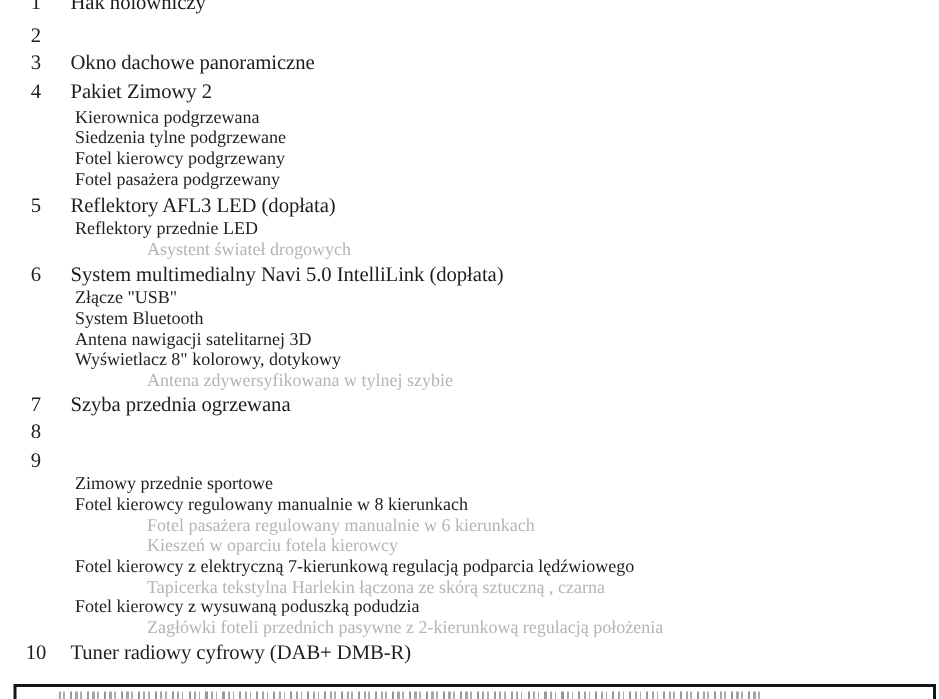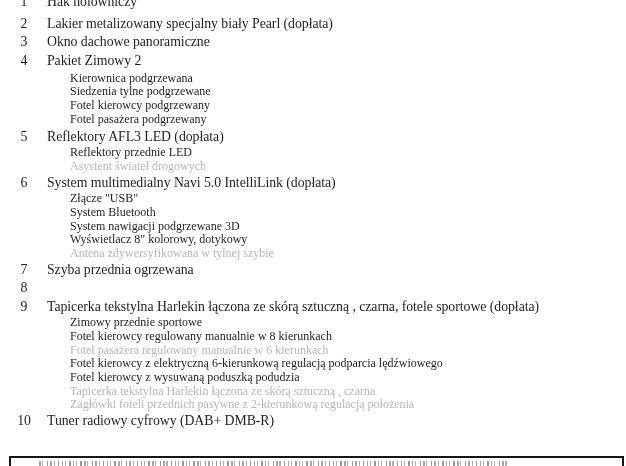--- a/index.html
+++ b/index.html
@@ -41,24 +41,24 @@
     flex: 0 0 auto;
   }
   .row-main .label {
     margin-left: 13px;
   }
   .feature-list { margin: 0; }
   .feature {
     height: 13.7px;
     line-height: 13.7px;
     font-size: 12px;
-    padding-left: 70px;
+    padding-left: 50px;
     white-space: nowrap;
   }
-  .feature.muted { color: var(--muted, #b4b4b4); }
+  .feature.muted { color: var(--muted, #b4b4b4); margin-left: 48px; }
   
   [data-name="equipment-item-1"] { margin-bottom: 3.6px; }
   [data-name="equipment-item-4"] + .feature-list { margin-top: 1.5px; }
   [data-name="equipment-item-5"] { margin-top: 1.5px; }
 
   .footer-box {
     position: absolute;
     left: 9px;
     top: 455.5px;
     right: 2px;
@@ -90,21 +90,20 @@
 <body>
 
 <div class="page" data-name="document-page">
   <div class="list" id="equipment-list" data-name="equipment-list">
       <div class="row-main" data-name="equipment-item-1">
         <span class="num" data-name="item-number">1</span>
         <span class="label" data-name="item-label">Hak holowniczy</span>
       </div>
       <div class="row-main" data-name="equipment-item-2">
         <span class="num" data-name="item-number">2</span>
-        <span class="label" data-name="item-label">Lakier metalizowany specjalny biały Pearl (dopłata)</span>
       </div>
       <div class="row-main" data-name="equipment-item-3">
         <span class="num" data-name="item-number">3</span>
         <span class="label" data-name="item-label">Okno dachowe panoramiczne</span>
       </div>
       <div class="row-main" data-name="equipment-item-4">
         <span class="num" data-name="item-number">4</span>
         <span class="label" data-name="item-label">Pakiet Zimowy 2</span>
       </div>
       <div class="feature-list" data-name="feature-list">
@@ -121,42 +120,42 @@
         <div class="feature" data-name="feature-item">Reflektory przednie LED</div>
         <div class="feature muted" data-name="feature-item">Asystent świateł drogowych</div>
       </div>
       <div class="row-main" data-name="equipment-item-6">
         <span class="num" data-name="item-number">6</span>
         <span class="label" data-name="item-label">System multimedialny Navi 5.0 IntelliLink (dopłata)</span>
       </div>
       <div class="feature-list" data-name="feature-list">
         <div class="feature" data-name="feature-item">Złącze "USB"</div>
         <div class="feature" data-name="feature-item">System Bluetooth</div>
-        <div class="feature" data-name="feature-item">System nawigacji podgrzewane 3D</div>
+        <div class="feature" data-name="feature-item">Antena nawigacji satelitarnej 3D</div>
         <div class="feature" data-name="feature-item">Wyświetlacz 8" kolorowy, dotykowy</div>
         <div class="feature muted" data-name="feature-item">Antena zdywersyfikowana w tylnej szybie</div>
       </div>
       <div class="row-main" data-name="equipment-item-7">
         <span class="num" data-name="item-number">7</span>
         <span class="label" data-name="item-label">Szyba przednia ogrzewana</span>
       </div>
       <div class="row-main" data-name="equipment-item-8">
         <span class="num" data-name="item-number">8</span>
       </div>
       <div class="row-main" data-name="equipment-item-9">
         <span class="num" data-name="item-number">9</span>
-        <span class="label" data-name="item-label">Tapicerka tekstylna Harlekin łączona ze skórą sztuczną , czarna, fotele sportowe (dopłata)</span>
       </div>
       <div class="feature-list" data-name="feature-list">
         <div class="feature" data-name="feature-item">Zimowy przednie sportowe</div>
         <div class="feature" data-name="feature-item">Fotel kierowcy regulowany manualnie w 8 kierunkach</div>
         <div class="feature muted" data-name="feature-item">Fotel pasażera regulowany manualnie w 6 kierunkach</div>
-        <div class="feature" data-name="feature-item">Fotel kierowcy z elektryczną 6-kierunkową regulacją podparcia lędźwiowego</div>
+        <div class="feature muted" data-name="feature-item">Kieszeń w oparciu fotela kierowcy</div>
+        <div class="feature" data-name="feature-item">Fotel kierowcy z elektryczną 7-kierunkową regulacją podparcia lędźwiowego</div>
+        <div class="feature muted" data-name="feature-item">Tapicerka tekstylna Harlekin łączona ze skórą sztuczną , czarna</div>
         <div class="feature" data-name="feature-item">Fotel kierowcy z wysuwaną poduszką podudzia</div>
-        <div class="feature muted" data-name="feature-item">Tapicerka tekstylna Harlekin łączona ze skórą sztuczną , czarna</div>
         <div class="feature muted" data-name="feature-item">Zagłówki foteli przednich pasywne z 2-kierunkową regulacją położenia</div>
       </div>
       <div class="row-main" data-name="equipment-item-10">
         <span class="num" data-name="item-number">10</span>
         <span class="label" data-name="item-label">Tuner radiowy cyfrowy (DAB+ DMB-R)</span>
       </div>
     </div>
 
   <div class="footer-box" data-name="footer-box">
     <div class="clipped-text" data-name="clipped-text-fragment"></div>

